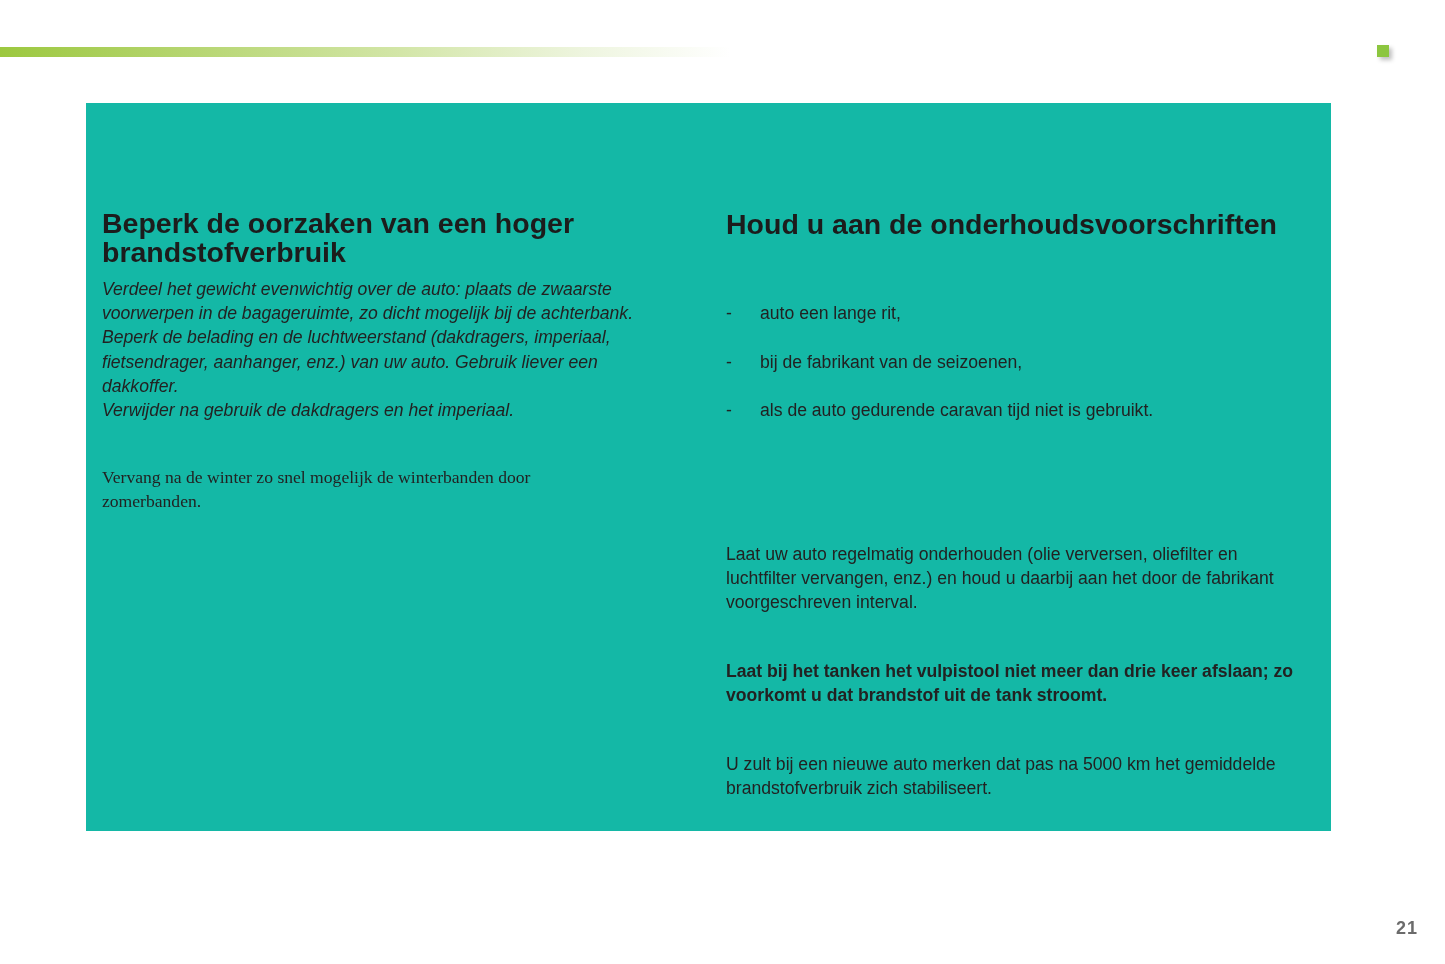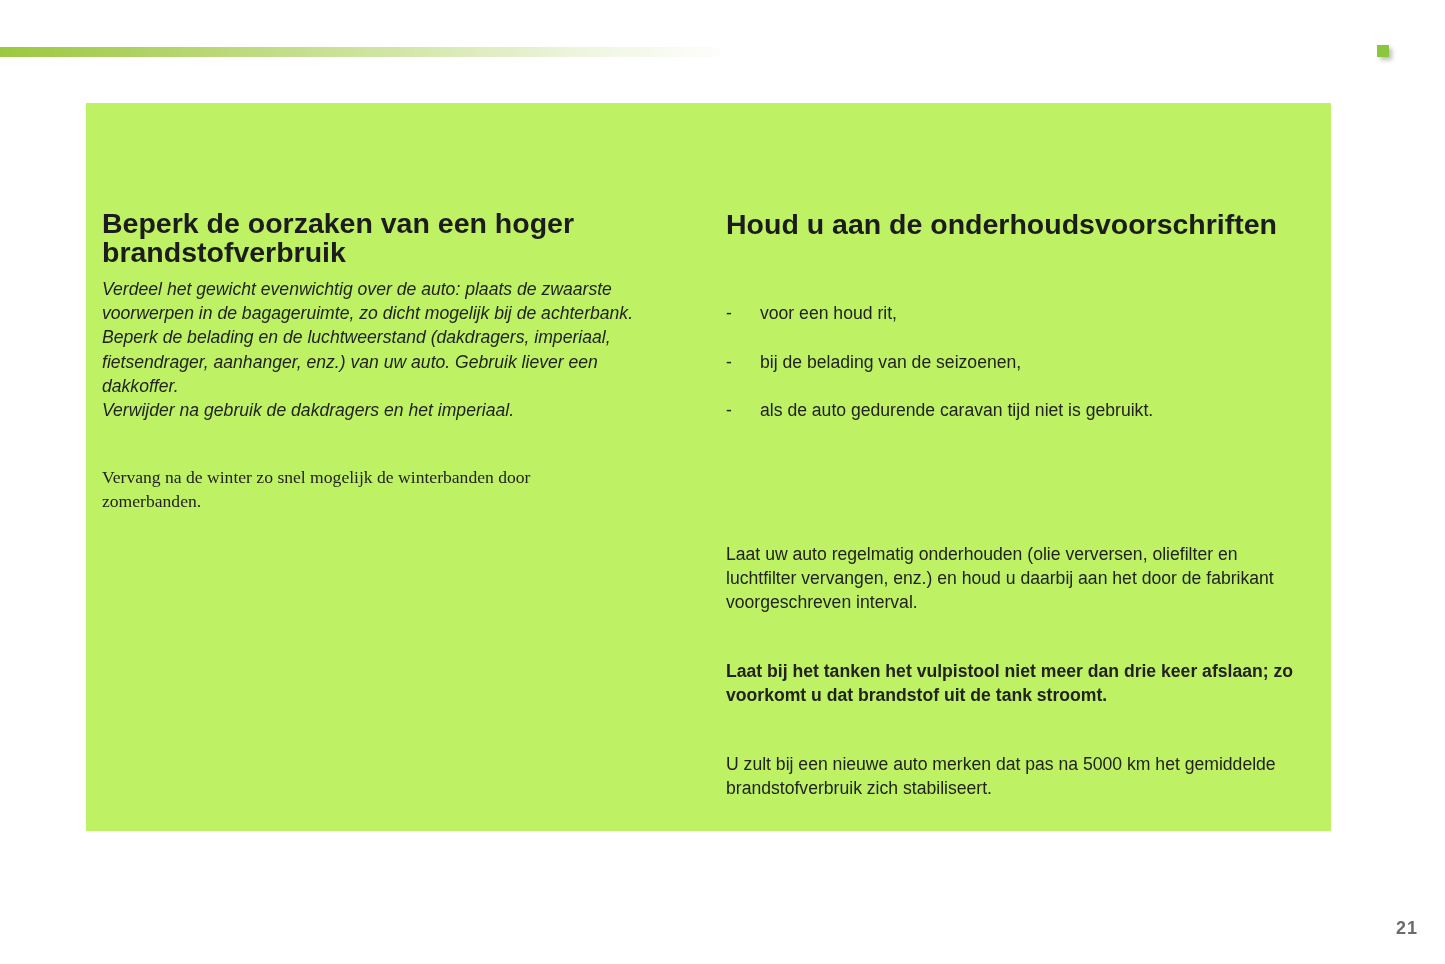--- a/index.html
+++ b/index.html
@@ -13,21 +13,21 @@
     position:absolute; left:0; top:47px; width:730px; height:10px;
     background:linear-gradient(to right, #9cc83f 0%, #b5d56f 25%, #d3e6a8 55%, #eef5df 80%, rgba(255,255,255,0) 100%);
   }
   .corner-square {
     position:absolute; left:1377px; top:45px; width:12px; height:12px;
     background:#8cc63f;
     box-shadow:3px 3px 4px rgba(0,0,0,0.25);
   }
   .panel {
     position:absolute; left:86px; top:103px; width:1245px; height:728px;
-    background:#bef264;
+    background:#14b8a6;
   }
   .col { position:absolute; top:0; }
   .col-left { left:16px; width:590px; }
   .col-right { left:640px; width:590px; }
   h2 {
     margin:0; font-size:28.5px; font-weight:bold; line-height:29px;
     color:#1c1c1c; position:absolute; top:106px; left:0; width:600px;
   }
   .para {
     position:absolute; left:0; margin:0;
@@ -56,22 +56,22 @@
 fietsendrager, aanhanger, enz.) van uw auto. Gebruik liever een
 dakkoffer.
 Verwijder na gebruik de dakdragers en het imperiaal.</p>
     <p class="para" style="top:362px;font-family:Liberation Serif, serif;">Vervang na de winter zo snel mogelijk de winterbanden door
 zomerbanden.</p>
   </div>
 
   <div class="col col-right">
     <h2 style="top:107px;">Houd u aan de onderhoudsvoorschriften</h2>
     <div class="para" style="top:174px;">
-      <span class="bullet"><span class="dash">-</span><span>voor een houd rit,</span></span>
-      <span class="bullet"><span class="dash">-</span><span>bij de belading van de seizoenen,</span></span>
+      <span class="bullet"><span class="dash">-</span><span>auto een lange rit,</span></span>
+      <span class="bullet"><span class="dash">-</span><span>bij de fabrikant van de seizoenen,</span></span>
       <span class="bullet"><span class="dash">-</span><span>als de auto gedurende caravan tijd niet is gebruikt.</span></span>
     </div>
     <p class="para" style="top:439px;">Laat uw auto regelmatig onderhouden (olie verversen, oliefilter en
 luchtfilter vervangen, enz.) en houd u daarbij aan het door de fabrikant
 voorgeschreven interval.</p>
     <p class="para" style="top:556px;font-weight:bold;">Laat bij het tanken het vulpistool niet meer dan drie keer afslaan; zo
 voorkomt u dat brandstof uit de tank stroomt.</p>
     <p class="para" style="top:649px;">U zult bij een nieuwe auto merken dat pas na 5000 km het gemiddelde
 brandstofverbruik zich stabiliseert.</p>
   </div>

